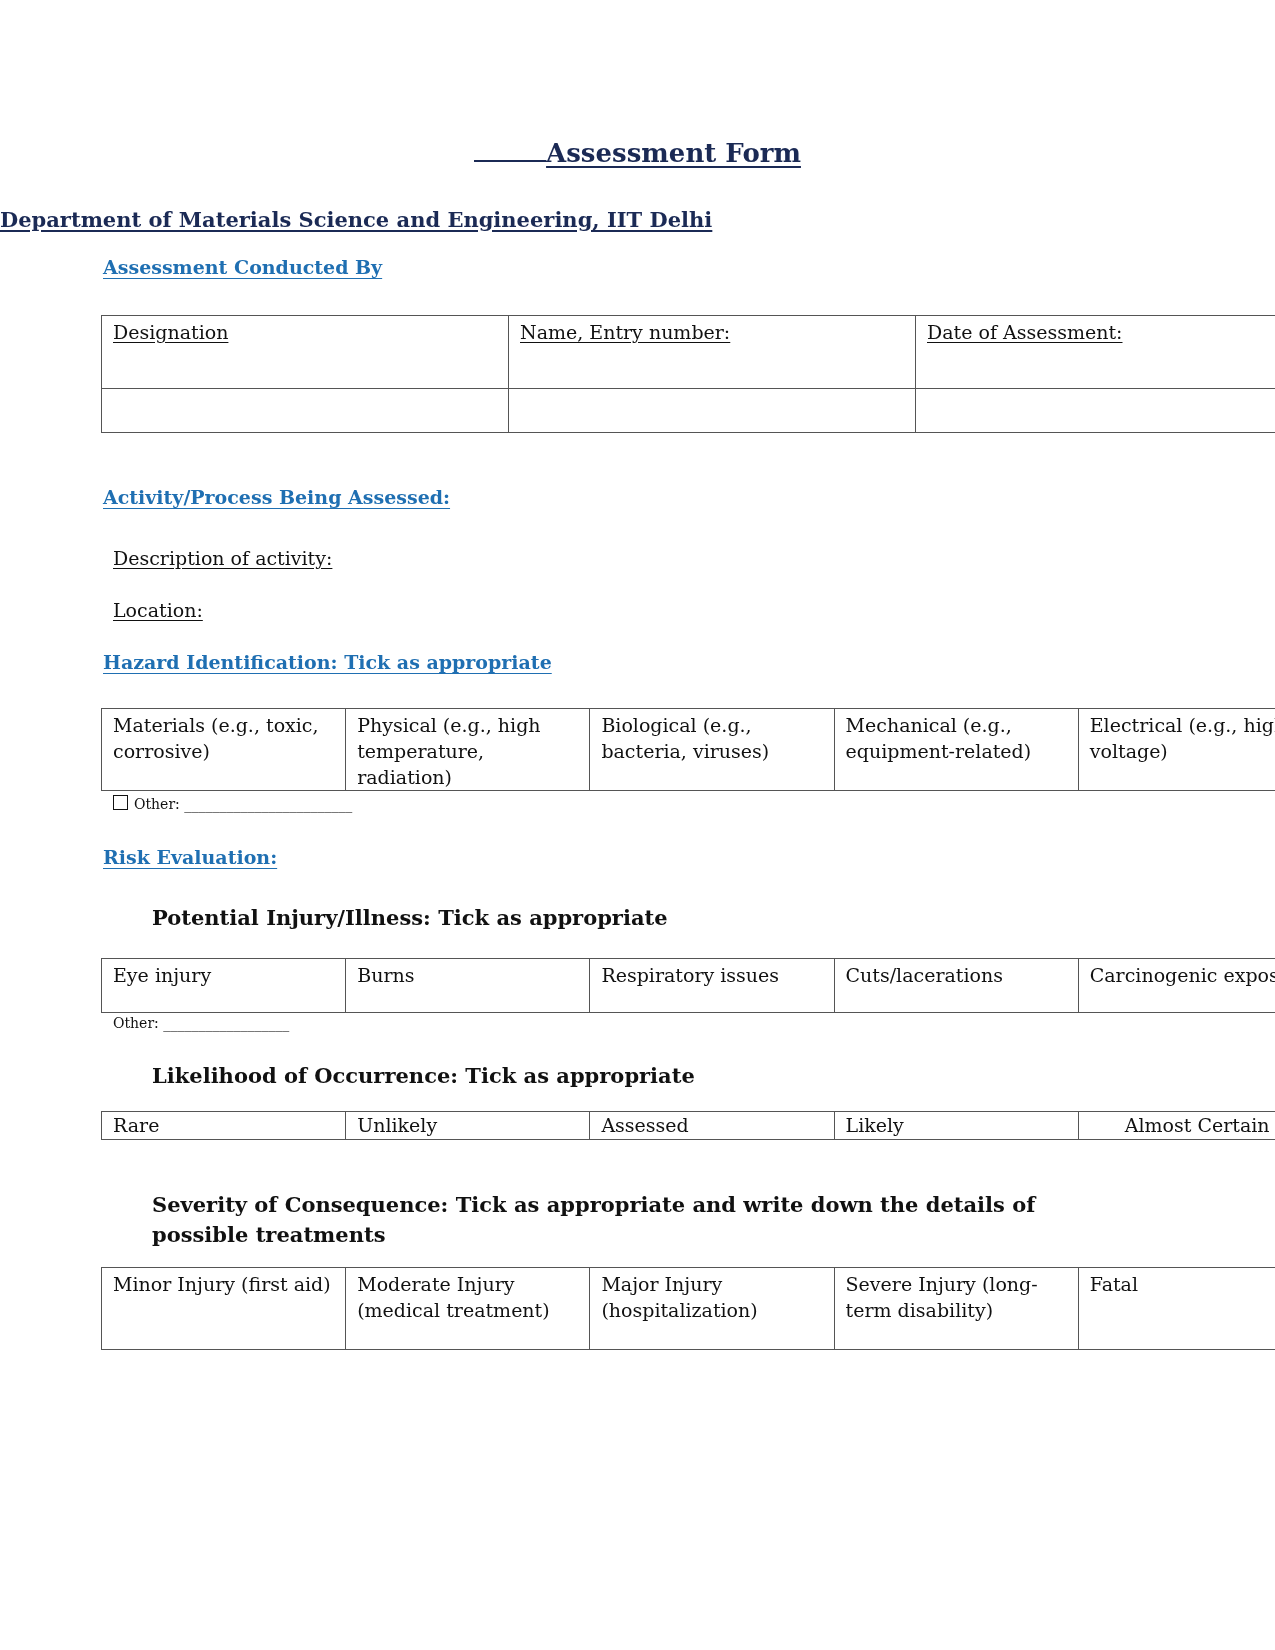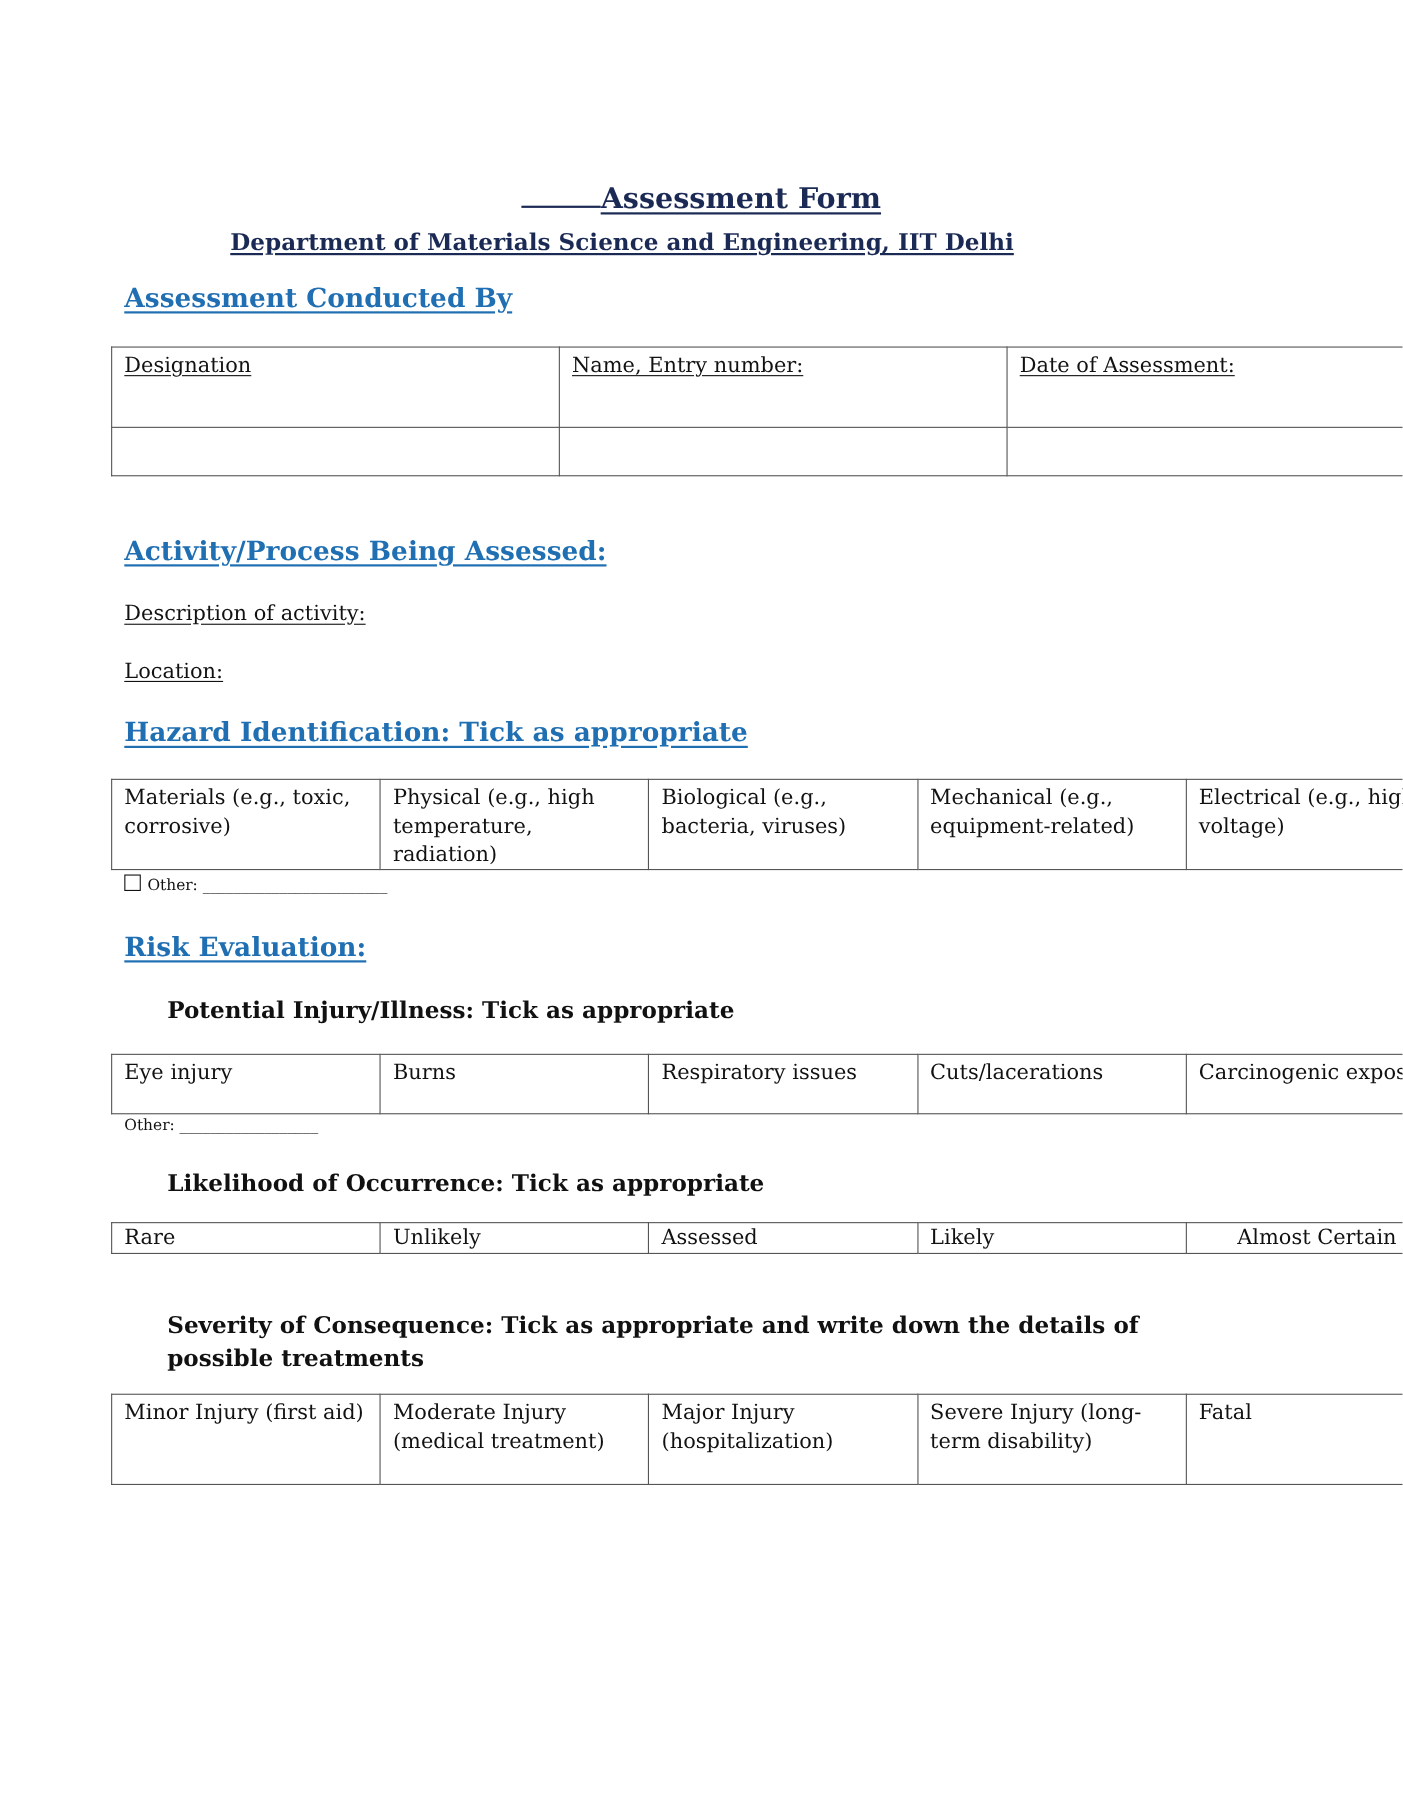--- a/index.html
+++ b/index.html
@@ -1,26 +1,26 @@
 <!DOCTYPE html>
 <html><head>
 <meta charset="utf-8">
 <style>
   html, body { margin: 0; padding: 0; background: #ffffff; }
   body { width: 1275px; height: 1650px; position: relative; overflow: hidden;
          font-family: "DejaVu Serif", "Liberation Serif", serif; color: #111; }
   .abs { position: absolute; }
-  .title { left: 0; width: 1275px; text-align: center; top: 166px;
+  .title { left: 0; width: 1275px; text-align: center; top: 138px;
            font-size: 26px; font-weight: bold; color: #1b2a55; }
   .title .blank { display: inline-block; width: 72px; border-bottom: 2px solid #1b2a55; vertical-align: baseline; height: 1px; }
   .title span.t { text-decoration: underline; text-underline-offset: 4px; }
-  .subtitle { left: 0; width: 1131px; text-align: center; top: 207px;
+  .subtitle { left: 0; width: 1131px; top: 207px;
               font-size: 21px; font-weight: bold; color: #1b2a55;
               text-decoration: underline; text-underline-offset: 3px; }
-  .h-blue { left: 113px; font-size: 24px; font-weight: bold; color: #1f6fb2;
+  .h-blue { left: 103px; font-size: 19px; font-weight: bold; color: #1f6fb2;
             text-decoration: underline; text-underline-offset: 4px; text-align: center; }
   .h-black { left: 113px; font-size: 21px; font-weight: bold; color: #111; margin-left: 39px; }
   .label-u { left: 113px; font-size: 19px; text-decoration: underline; text-underline-offset: 3px; }
   table.form { position: absolute; left: 101px; width: 1222px; border-collapse: collapse; table-layout: fixed; }
   table.form td { border: 1.5px solid #555; vertical-align: top; padding: 3px 10px 0 11px;
                   font-size: 19px; line-height: 26px; }
   .u { text-decoration: underline; text-underline-offset: 3px; }
   .other { left: 113px; font-size: 14px; }
   .checkbox { display: inline-block; width: 13px; height: 13px; border: 1.5px solid #111; margin-right: 6px; vertical-align: -1px; }
 </style>

